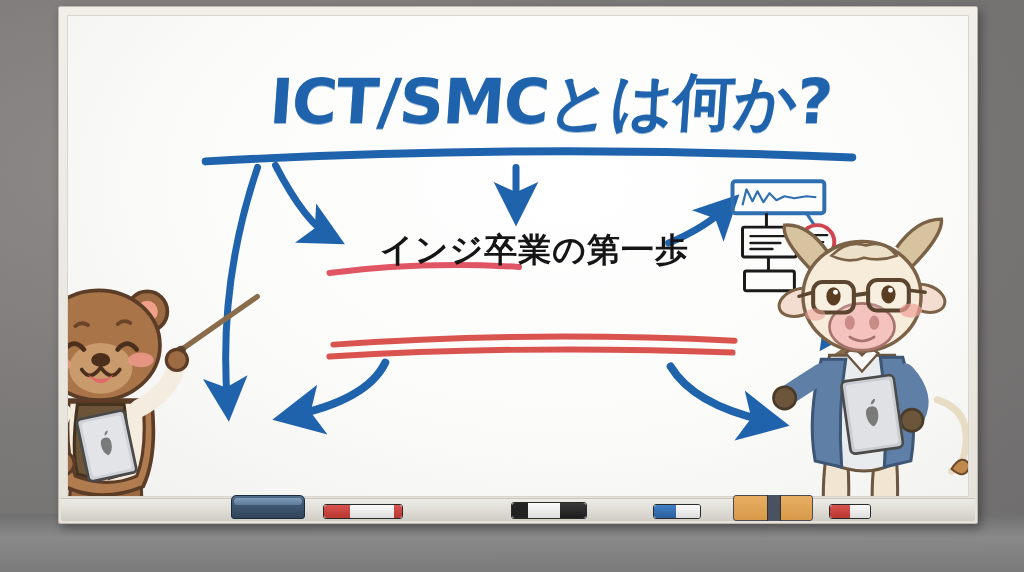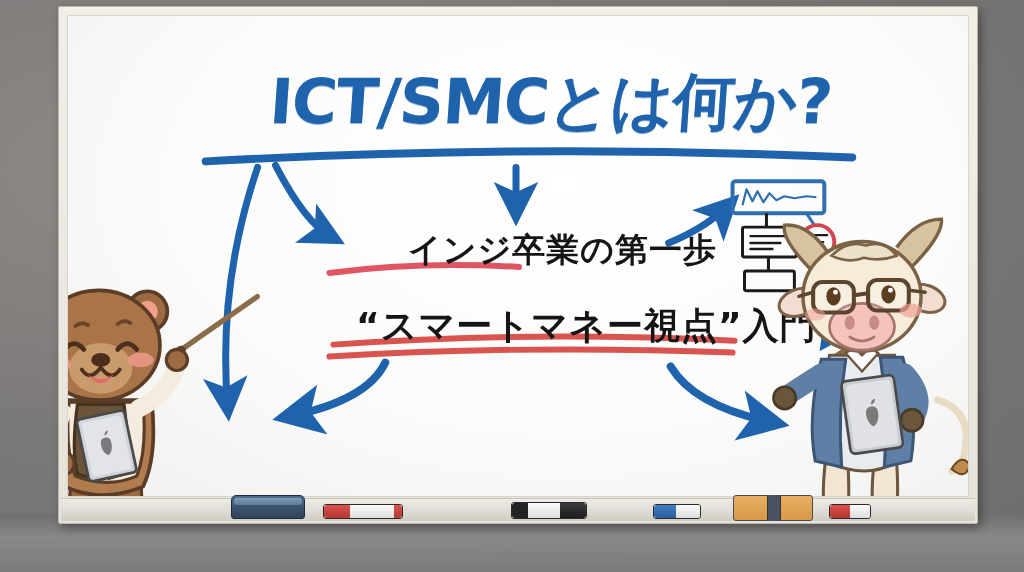--- a/index.html
+++ b/index.html
@@ -43,21 +43,21 @@
     position:absolute;white-space:nowrap;
     font-family:"DejaVu Sans","Liberation Sans",sans-serif;
     font-weight:bold;
   }
   #title{
     left:202px;top:44px;font-size:62px;color:#1f63ac;
     letter-spacing:-1px;
     transform:skewX(-4deg);
     text-shadow:0 1px 0 rgba(31,99,172,.45);
   }
-  #line1{left:340px;top:212px;font-size:33px;color:#151515;letter-spacing:1px;}
+  #line1{left:312px;top:212px;font-size:33px;color:#151515;letter-spacing:1px;}
   #line2{left:288px;top:286px;font-size:36px;color:#151515;letter-spacing:1px;}
   .tray-item{position:absolute;bottom:0;}
   .eraser-blue{
     width:72px;height:22px;
     background:linear-gradient(#4f6d8c 0%,#3f5873 42%,#2f4459 100%);
     border:1.6px solid #1d2c3c;border-radius:5px 5px 3px 3px;
   }
   .eraser-blue::before{content:"";position:absolute;left:2px;right:2px;top:2px;height:7px;
     background:linear-gradient(#7f9cb8,#5c7a99);border-radius:3px;}
   .eraser-tan{
@@ -126,21 +126,20 @@
           <circle cx="751" cy="227" r="17" stroke="#cf4550" stroke-width="4" fill="none"></circle>
           <path d="M742,220 L761,220 M742,227 L757,227 M742,233 L753,233" stroke="#1a1a1a" stroke-width="2.2" fill="none" stroke-linecap="round"></path>
 
           <path d="M702,242 L702,256" stroke="#1a1a1a" stroke-width="3" fill="none"></path>
           <rect x="678" y="256" width="50" height="20" rx="2" stroke="#1a1a1a" stroke-width="3" fill="none"></rect>
         </g>
       </svg>
 
       <div class="hw" id="title">ICT/SMCとは何か?</div>
       <div class="hw" id="line1">インジ卒業の第一歩</div>
-      <div class="hw" id="line2">“スマートマネー視点”入門</div>
 
       <svg class="layer" viewBox="0 0 902 482" preserveAspectRatio="none" style="left:0;top:0;">
         <g transform="translate(-52,250) scale(1.06)">
 
           <path d="M148,86 L228,30" stroke="#8a6b4a" stroke-width="5" stroke-linecap="round"></path>
           <path d="M146,88 l10,-7" stroke="#5b4430" stroke-width="9" stroke-linecap="round"></path>
 
           <path d="M52,206 q-4,34 2,44 q12,8 22,0 q4,-20 2,-44 z" fill="#9c6b43" stroke="#5b3c26" stroke-width="3"></path>
           <path d="M92,206 q-4,34 2,44 q12,8 22,0 q4,-20 2,-44 z" fill="#9c6b43" stroke="#5b3c26" stroke-width="3"></path>
 

